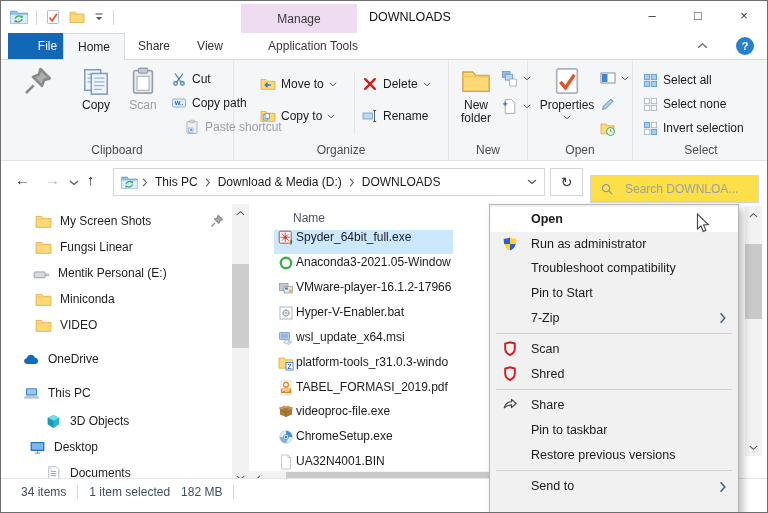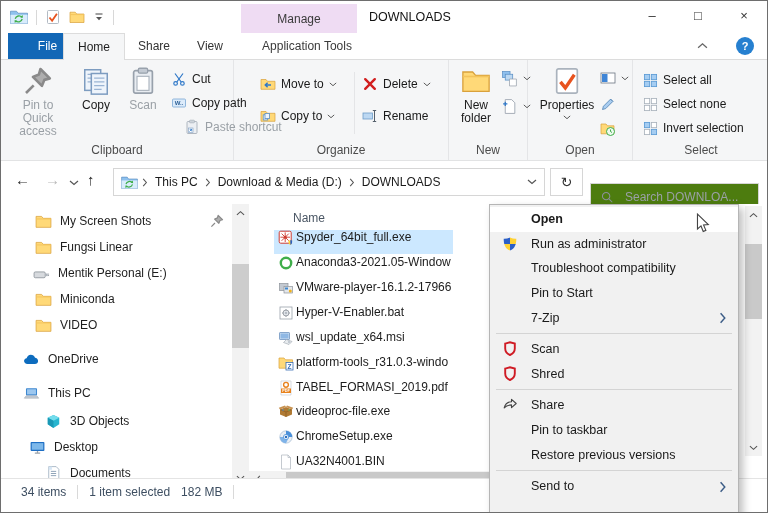--- a/index.html
+++ b/index.html
@@ -19,21 +19,21 @@
   .wctrl{position:absolute;right:0;top:0;height:32px;display:flex}
   .wctrl span{width:46px;text-align:center;line-height:30px;font-size:13px;color:#333;cursor:default}
 
   
   .tabrow{position:absolute;top:32px;left:0;right:0;height:27px;background:#fff;border-bottom:1px solid #dcdcdc;box-sizing:border-box}
   .tab{position:absolute;top:0;height:26px;line-height:26px;text-align:center;color:#333}
   .tab.file{left:7px;width:79px;background:#1267b6;color:#fff}
   .tab.home{left:62px;width:62px;height:27px;background:#f5f6f7;border:1px solid #dcdcdc;border-bottom:none;box-sizing:border-box;z-index:2;color:#1e1e1e}
   .tab.share{left:124px;width:58px}
   .tab.view{left:182px;width:54px}
-  .tab.apptools{left:248px;width:116px;color:#3b3b3b}
+  .tab.apptools{left:254px;width:116px;color:#3b3b3b}
   .collapse{position:absolute;right:59px;top:9px;color:#666}
   .help{position:absolute;right:13px;top:4px;width:18px;height:18px;border-radius:50%;background:#2680d0;
         color:#fff;font-weight:bold;font-size:11px;text-align:center;line-height:18px}
 
   
   .ribbon{position:absolute;top:59px;left:0;right:0;height:101px;background:#f5f6f7;border-bottom:1px solid #e2e3e4;box-sizing:border-box}
   .rgroup{position:absolute;top:0;height:100%;border-right:1px solid #e4e5e7;box-sizing:border-box}
   .glabel{position:absolute;bottom:3px;left:0;right:0;text-align:center;color:#4c4c4c}
   .rbig{position:absolute;top:6px;display:flex;flex-direction:column;align-items:center;text-align:center;line-height:13px}
   .rbig .bico{width:30px;height:30px;margin-bottom:3px}
@@ -45,22 +45,22 @@
   
   .addr{position:absolute;top:160px;left:0;right:0;height:43px;background:#fff}
   .navarr{position:absolute;top:10px;font-size:15px;color:#2b2b2b}
   .abox{position:absolute;left:112px;top:7px;width:432px;height:28px;border:1px solid #d6d6d6;
         display:flex;align-items:center;box-sizing:border-box;padding-left:7px;gap:4px;background:#fff}
   .crumb{padding:0 3px;white-space:nowrap}
   .chev{width:6px;height:9px;color:#555;flex:none}
   .abox .drop{margin-left:auto;width:24px;display:flex;justify-content:center}
   .refresh{position:absolute;left:549px;top:7px;width:33px;height:28px;border:1px solid #d6d6d6;box-sizing:border-box;
            text-align:center;line-height:26px;font-size:14px;color:#333;background:#fff}
-  .sbox{position:absolute;left:589px;top:22px;right:8px;height:28px;border:1px solid #d6d6d6;box-sizing:border-box;
-        display:flex;align-items:center;padding:0 9px;gap:9px;background:#4d7c0f}
+  .sbox{position:absolute;left:589px;top:14px;right:8px;height:28px;border:1px solid #d6d6d6;box-sizing:border-box;
+        display:flex;align-items:center;padding:0 9px;gap:9px;background:#fde047}
   .sbox input{border:none;outline:none;flex:1;font-family:inherit;font-size:12px;color:#222;background:transparent}
   .sbox input::placeholder{color:#9aa0a6}
 
   
   .main{position:absolute;top:203px;left:0;right:0;bottom:26px;background:#fff}
   .srow{position:absolute;left:0;width:231px;height:26px;display:flex;align-items:center;gap:8px;box-sizing:border-box;color:#1e1e1e;white-space:nowrap}
   .srow .ic{width:17px;height:17px}
   .spin{position:absolute;right:8px;top:6px}
   .navsb{position:absolute;left:231px;top:0;bottom:0;width:17px;background:#f2f2f2}
   .sbarr{position:absolute;left:0;width:17px;height:17px;display:flex;align-items:center;justify-content:center;color:#555}
@@ -370,21 +370,20 @@
     <div class="help">?</div>
   </div>
 
   <div class="ribbon">
 
     <div class="rgroup" style="left:0;width:233px">
       <div class="rbig disabled" style="left:5px;width:64px">
         <svg class="bico">
             <use href="#i-pin"></use>
           </svg>
-        <span>Pin to Quick access</span>
       </div>
       <div class="rbig" style="left:72px;width:46px">
         <svg class="bico">
             <use href="#i-copy"></use>
           </svg>
         <span>Copy</span>
       </div>
       <div class="rbig disabled" style="left:119px;width:46px">
         <svg class="bico">
             <use href="#i-paste"></use>

